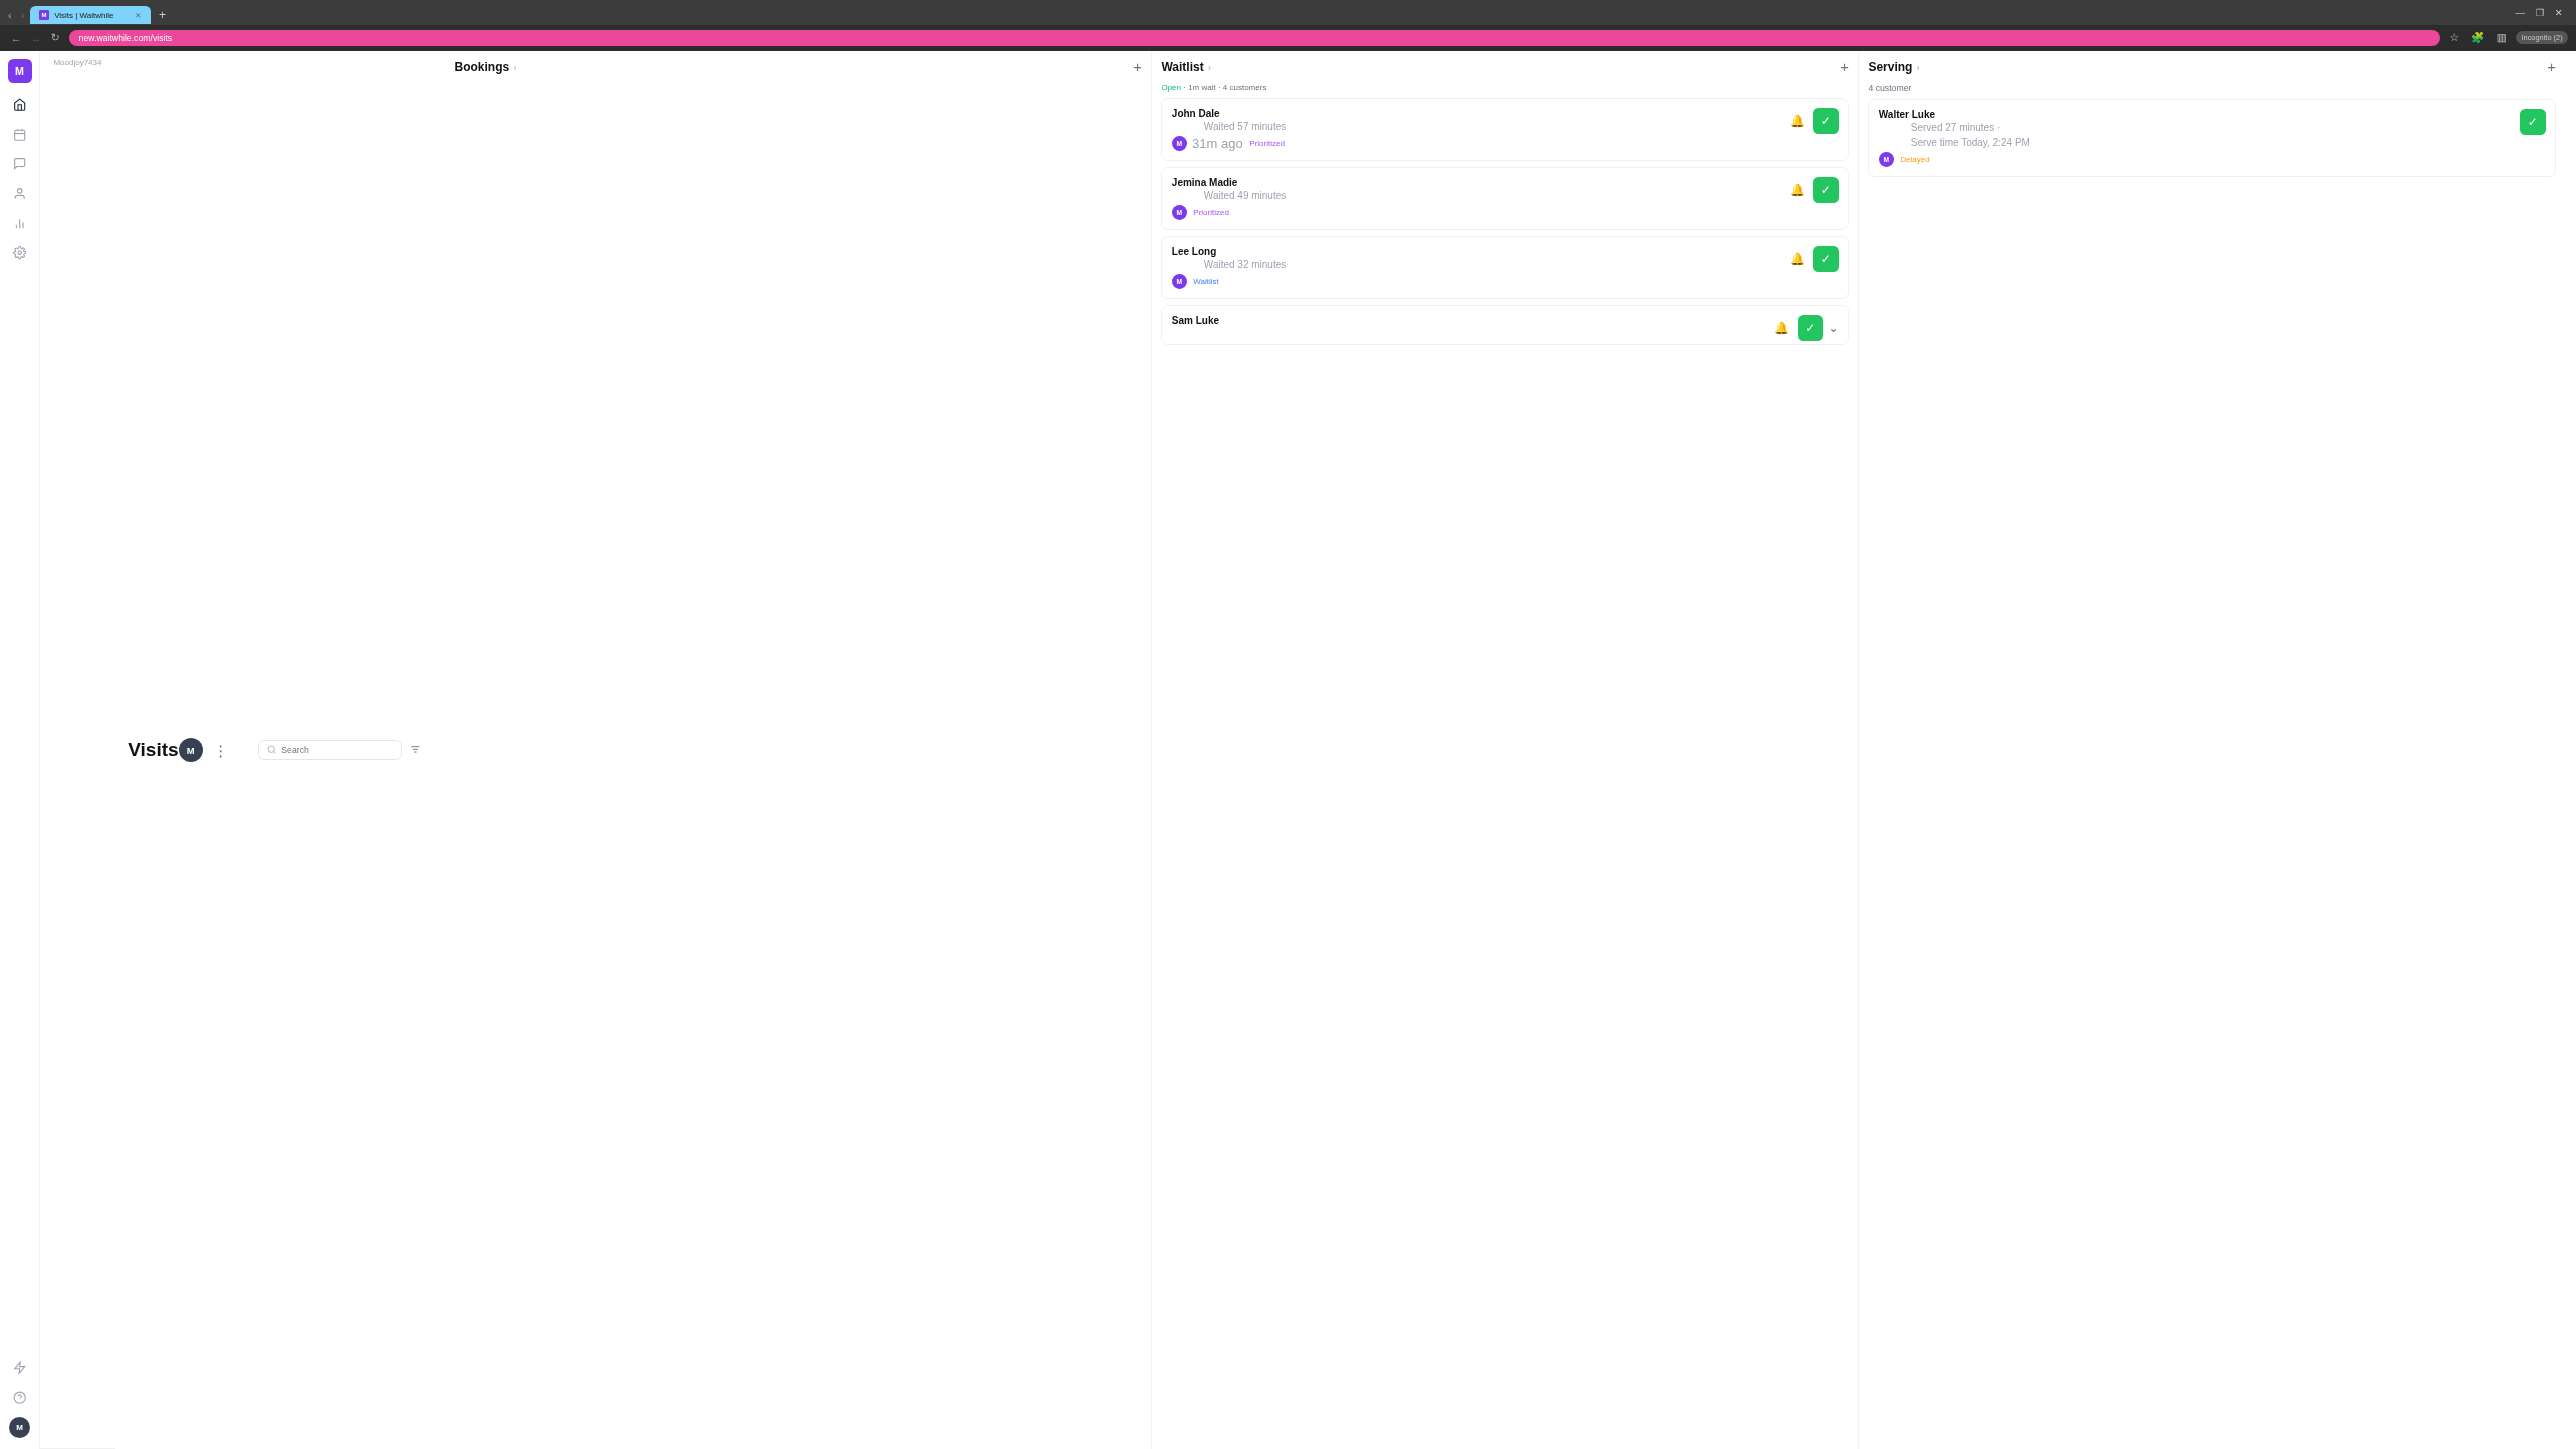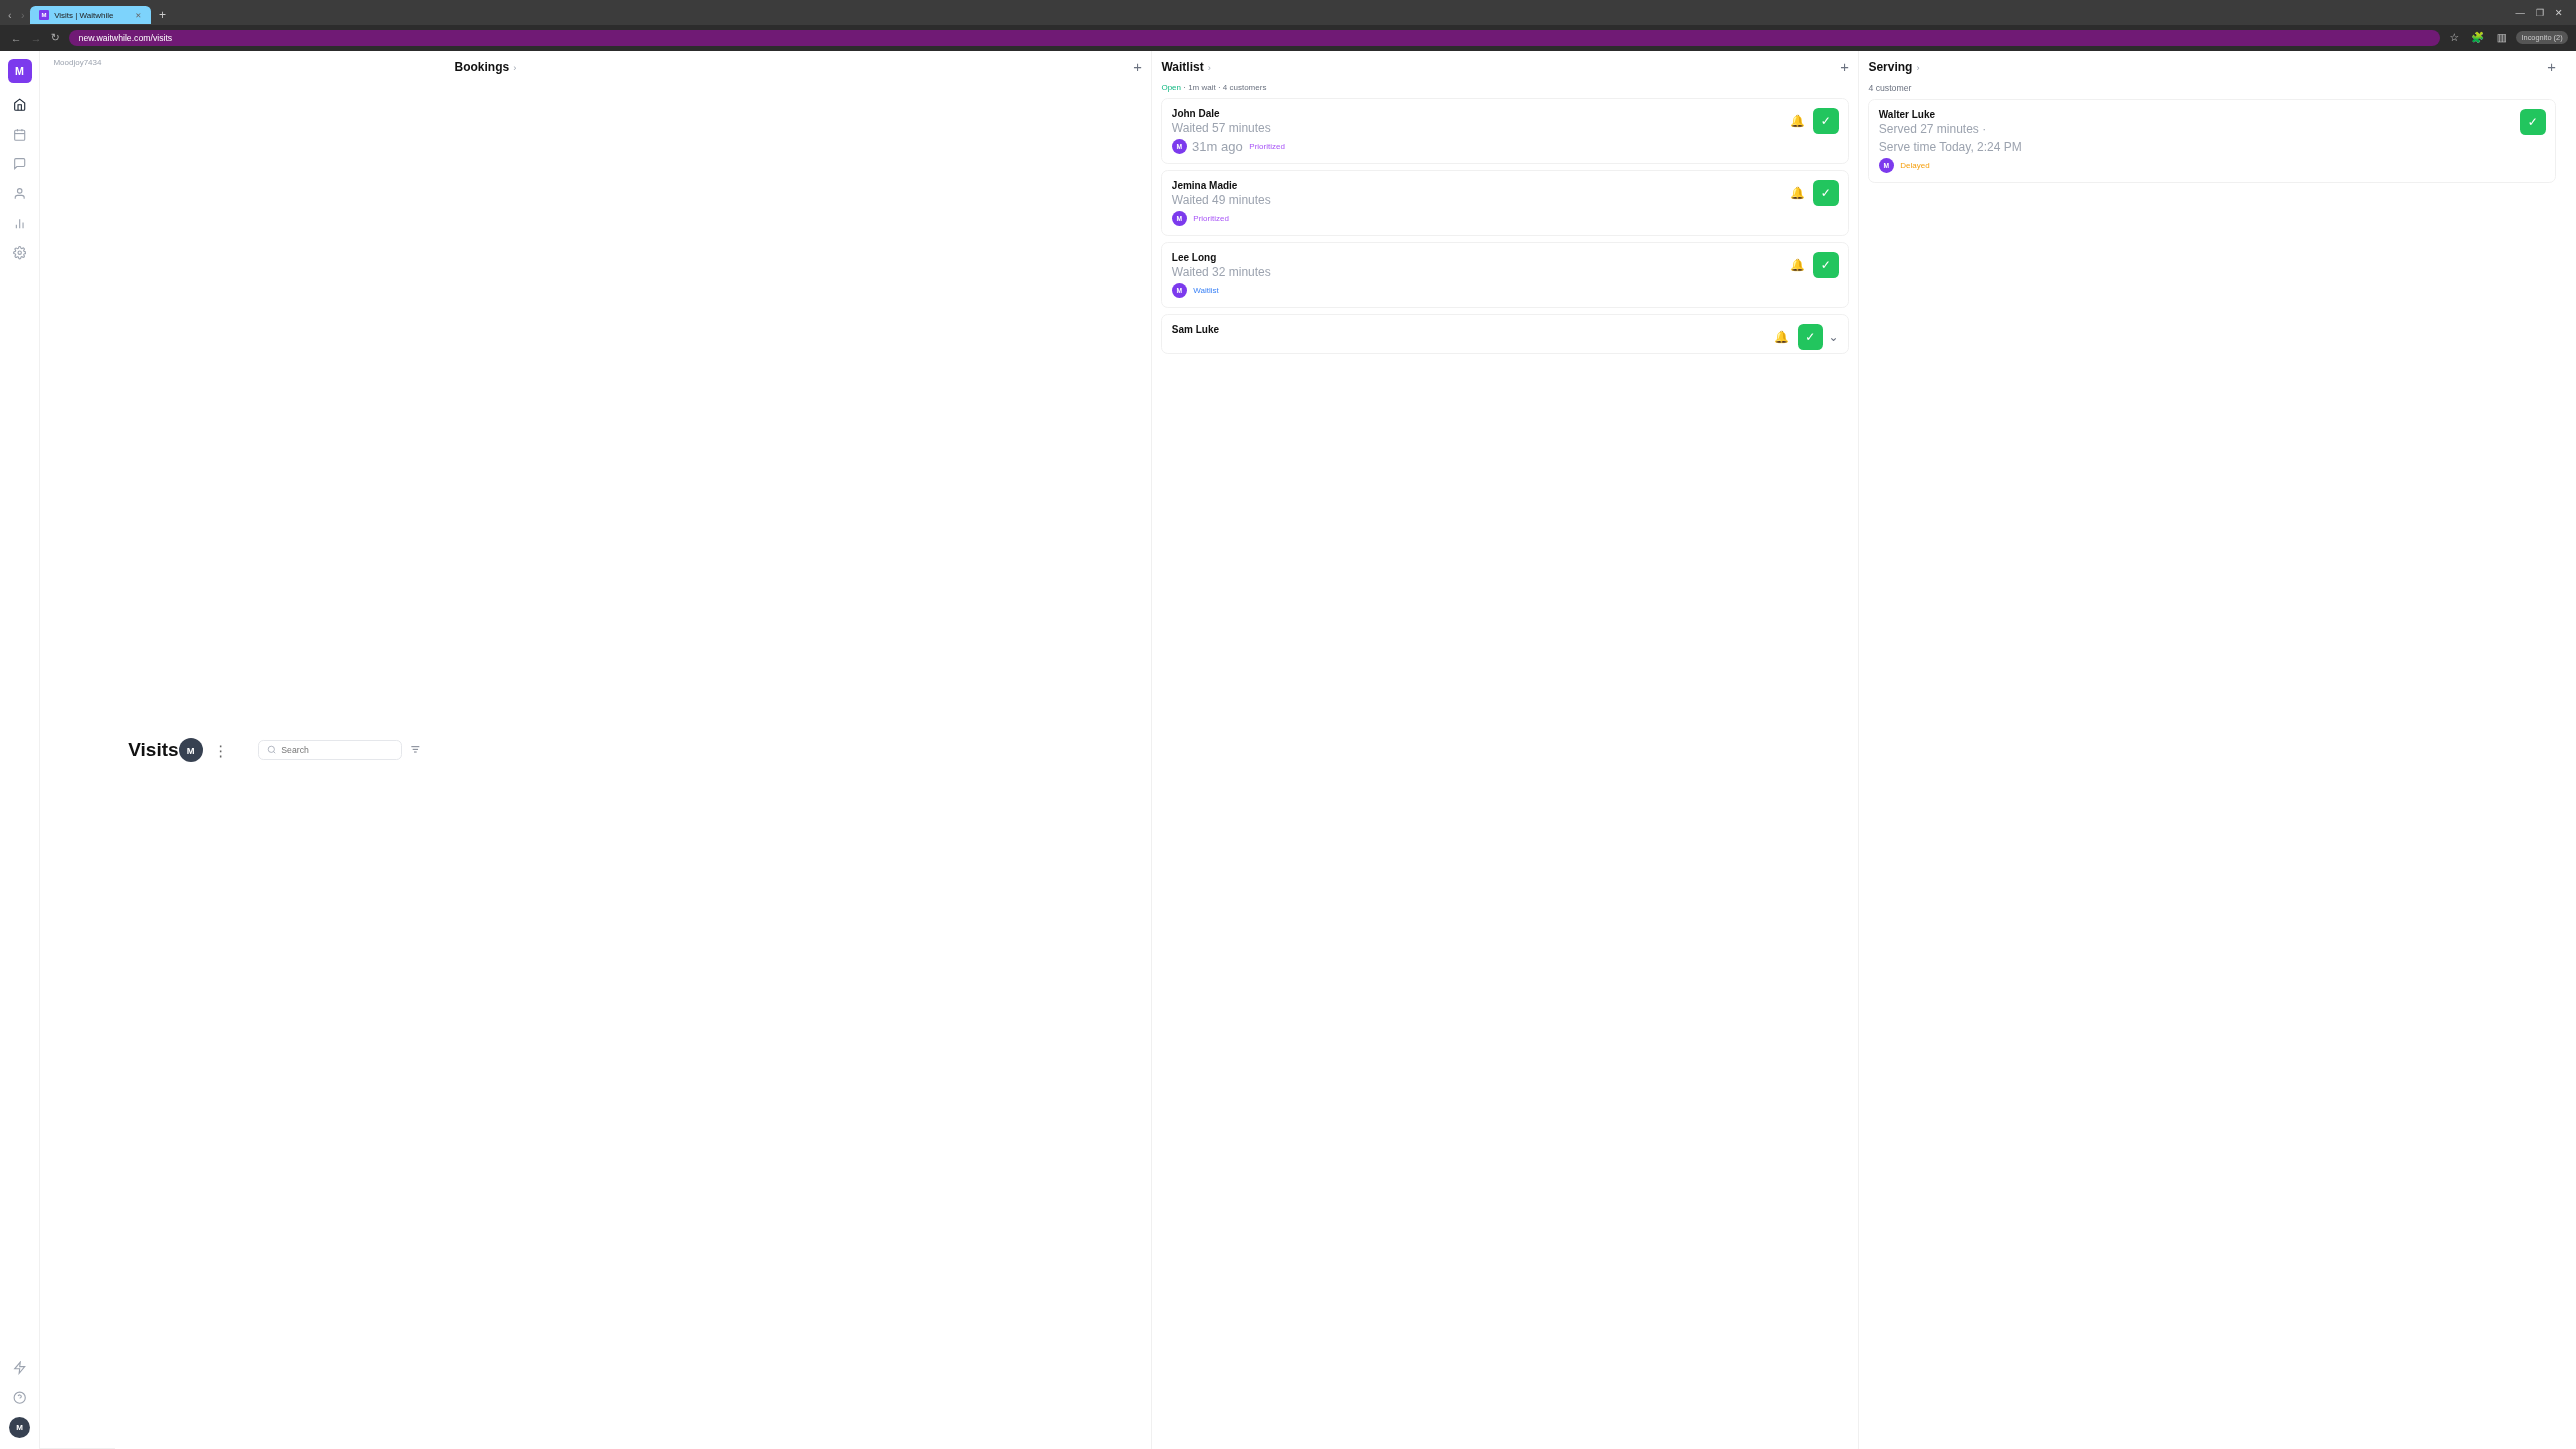--- a/index.html
+++ b/index.html
@@ -11,21 +11,21 @@
     .browser-tab { background: #7dd3fc; border-radius: 5.4px 5.4px 0 0; padding: 4px 9.4px; display: flex; align-items: center; gap: 5.4px; font-size: 8px; color: #222; min-width: 121px; }
     .browser-tab-favicon { width: 9.4px; height: 9.4px; background: #7c3aed; border-radius: 1.3px; display: flex; align-items: center; justify-content: center; font-size: 6px; color: white; font-weight: bold; }
     .browser-tab-close { margin-left: auto; color: #666; font-size: 7.4px; cursor: pointer; }
     .browser-tab-new { background: none; border: none; color: #ccc; font-size: 12px; cursor: pointer; padding: 2.7px 5.4px; }
     .window-controls { margin-left: auto; display: flex; gap: 10.7px; padding: 0 8px 5.4px 0; align-items: center; }
     .window-control { color: #ccc; font-size: 9.4px; cursor: pointer; }
 
     .browser-address-bar { background: #2c2c2c; padding: 4px 8px; display: flex; align-items: center; gap: 6.7px; }
     .nav-buttons { display: flex; gap: 4px; align-items: center; }
     .nav-btn { background: none; border: none; color: #aaa; font-size: 10.7px; cursor: pointer; padding: 2.7px; }
-    .address-bar-input { flex: 1; background: #701a75; border: none; border-radius: 13.4px; color: #fff; padding: 3.4px 9.4px; font-size: 8.7px; outline: none; }
+    .address-bar-input { flex: 1; background: #ec4899; border: none; border-radius: 13.4px; color: #fff; padding: 3.4px 9.4px; font-size: 8.7px; outline: none; }
     .browser-actions { display: flex; gap: 6.7px; align-items: center; }
     .browser-action-btn { background: none; border: none; color: #ccc; font-size: 10.7px; cursor: pointer; padding: 2.7px; }
     .incognito-badge { background: #555; color: #ccc; font-size: 7.4px; padding: 2px 5.4px; border-radius: 8px; }
 
     
     .app-container { display: flex; flex: 1; overflow: hidden; }
 
     
     .sidebar { width: 40px; background: #fff; border-right: 0.7px solid #f0f0f0; display: flex; flex-direction: column; align-items: center; padding: 8px 0; gap: 2.7px; }
     .sidebar-logo { width: 24px; height: 24px; background: #7c3aed; border-radius: 5.4px; display: flex; align-items: center; justify-content: center; color: white; font-weight: bold; font-size: 10.7px; margin-bottom: 5.4px; }
@@ -62,21 +62,21 @@
     .status-open { color: #10b981; font-weight: 500; }
 
     .column-list { flex: 1; overflow-y: auto; display: flex; flex-direction: column; gap: 0; }
     .column-list::-webkit-scrollbar { width: 2.7px; }
     .column-list::-webkit-scrollbar-thumb { background: #d1d5db; border-radius: 1.3px; }
 
     
     .visit-card { background: #fff; border: 0.7px solid #f0f0f0; border-radius: 6.7px; padding: 9.4px 9.4px; margin-bottom: 5.4px; display: flex; align-items: flex-start; gap: 6.7px; cursor: pointer; }
     .visit-info { flex: 1; }
     .visit-name { font-size: 10px; font-weight: 600; color: #111; margin-bottom: 2px; }
-    .visit-waited { font-size: 12px; color: #9ca3af; margin-bottom: 4px; }
+    .visit-waited { font-size: 10px; color: #9ca3af; margin-bottom: 4px; margin-left: 32px; }
     .visit-meta { display: flex; align-items: center; gap: 5.4px; }
     .visit-avatar-small { width: 14.8px; height: 14.8px; background: #7c3aed; border-radius: 50%; display: flex; align-items: center; justify-content: center; color: white; font-size: 6.7px; font-weight: bold; }
     .visit-time-ago { font-size: 13px; color: #9ca3af; }
     .status-badge { font-size: 8px; font-weight: 500; padding: 0.7px 1.3px; }
     .status-prioritized { color: #a855f7; }
     .status-arrived { color: #3b82f6; }
     .status-delayed { color: #f59e0b; }
     .visit-actions { display: flex; align-items: center; gap: 5.4px; }
     .bell-btn { background: none; border: none; cursor: pointer; color: #9ca3af; font-size: 12px; padding: 2.7px; }
     .check-btn { width: 25.5px; height: 25.5px; background: #22c55e; border: none; border-radius: 5.4px; color: white; font-size: 12px; cursor: pointer; display: flex; align-items: center; justify-content: center; }

